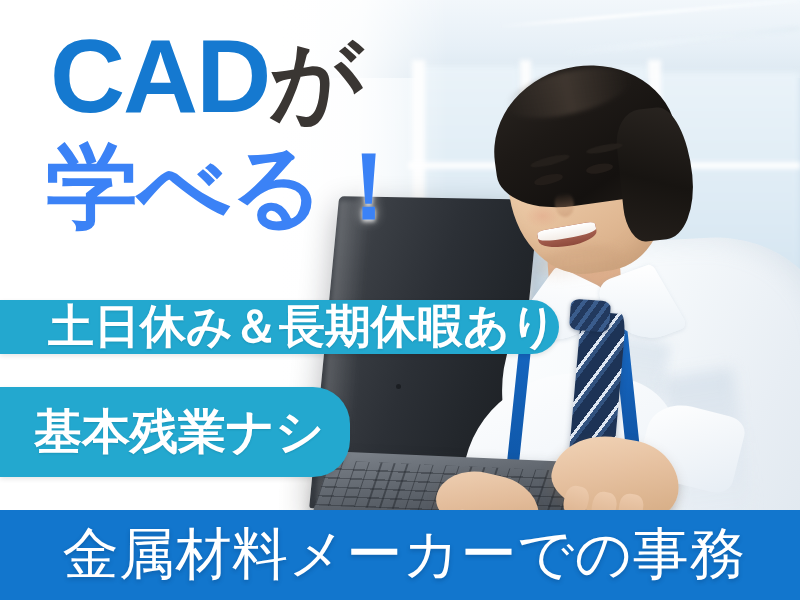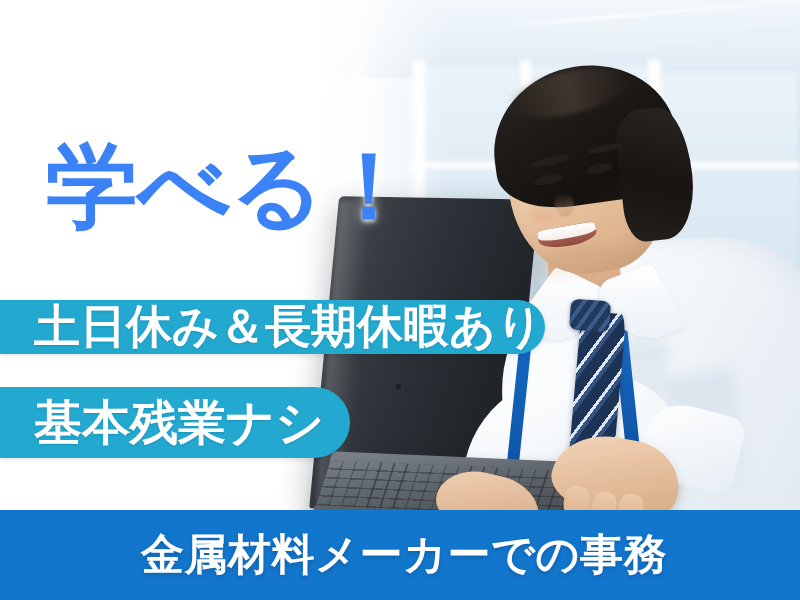--- a/index.html
+++ b/index.html
@@ -342,34 +342,34 @@
     display:flex;align-items:center;
     color:#ffffff;font-weight:700;white-space:nowrap;
     box-shadow:0 2px 5px rgba(0,0,0,.10);
   }
   .pill span{
     display:block;padding-left:34px;padding-right:26px;
     text-shadow:0 1px 2px rgba(0,90,115,.25);
   }
   .pill-1{
     top:300px;width:545px;height:54px;
-    border-radius:0 36px 36px 0;font-size:46px;
+    border-radius:0 36px 36px 0;font-size:46px;padding-left:14px;
   }
   .pill-2{
-    top:387px;width:350px;height:71px;
+    top:387px;width:350px;height:90px;
     border-radius:0 37px 37px 0;font-size:48px;
   }
 
   .bottom-bar{
     position:absolute;left:0;bottom:0;width:800px;height:90px;
     background:#1276cd;
     display:flex;align-items:center;justify-content:center;
   }
   .bottom-bar .bar-text{
-    color:#ffffff;font-weight:700;font-size:43px;letter-spacing:.5px;
+    color:#ffffff;font-weight:400;font-size:56px;letter-spacing:.5px;
     white-space:nowrap;
     text-shadow:0 2px 4px rgba(0,45,95,.3);
     margin-left:8px;
   }
 </style>
 </head>
 <body>
 
 <div class="banner">
 
@@ -439,20 +439,21 @@
     <div class="cuff"></div>
     <div class="hand-r"></div>
     <div class="hand-l"></div>
     <div class="finger f1"></div>
     <div class="finger f2"></div>
     <div class="finger f3"></div>
     <div class="finger f4"></div>
     <div class="finger f5"></div>
   </div>
 
+  <div class="headline-main"><span class="cad">CAD</span><span class="ga">が</span></div>
 
   <div class="headline-sub">学べる！</div>
 
   <div class="pill pill-1">
     <span>土日休み＆長期休暇あり</span>
   </div>
 
   <div class="pill pill-2">
     <span>基本残業ナシ</span>
   </div>

